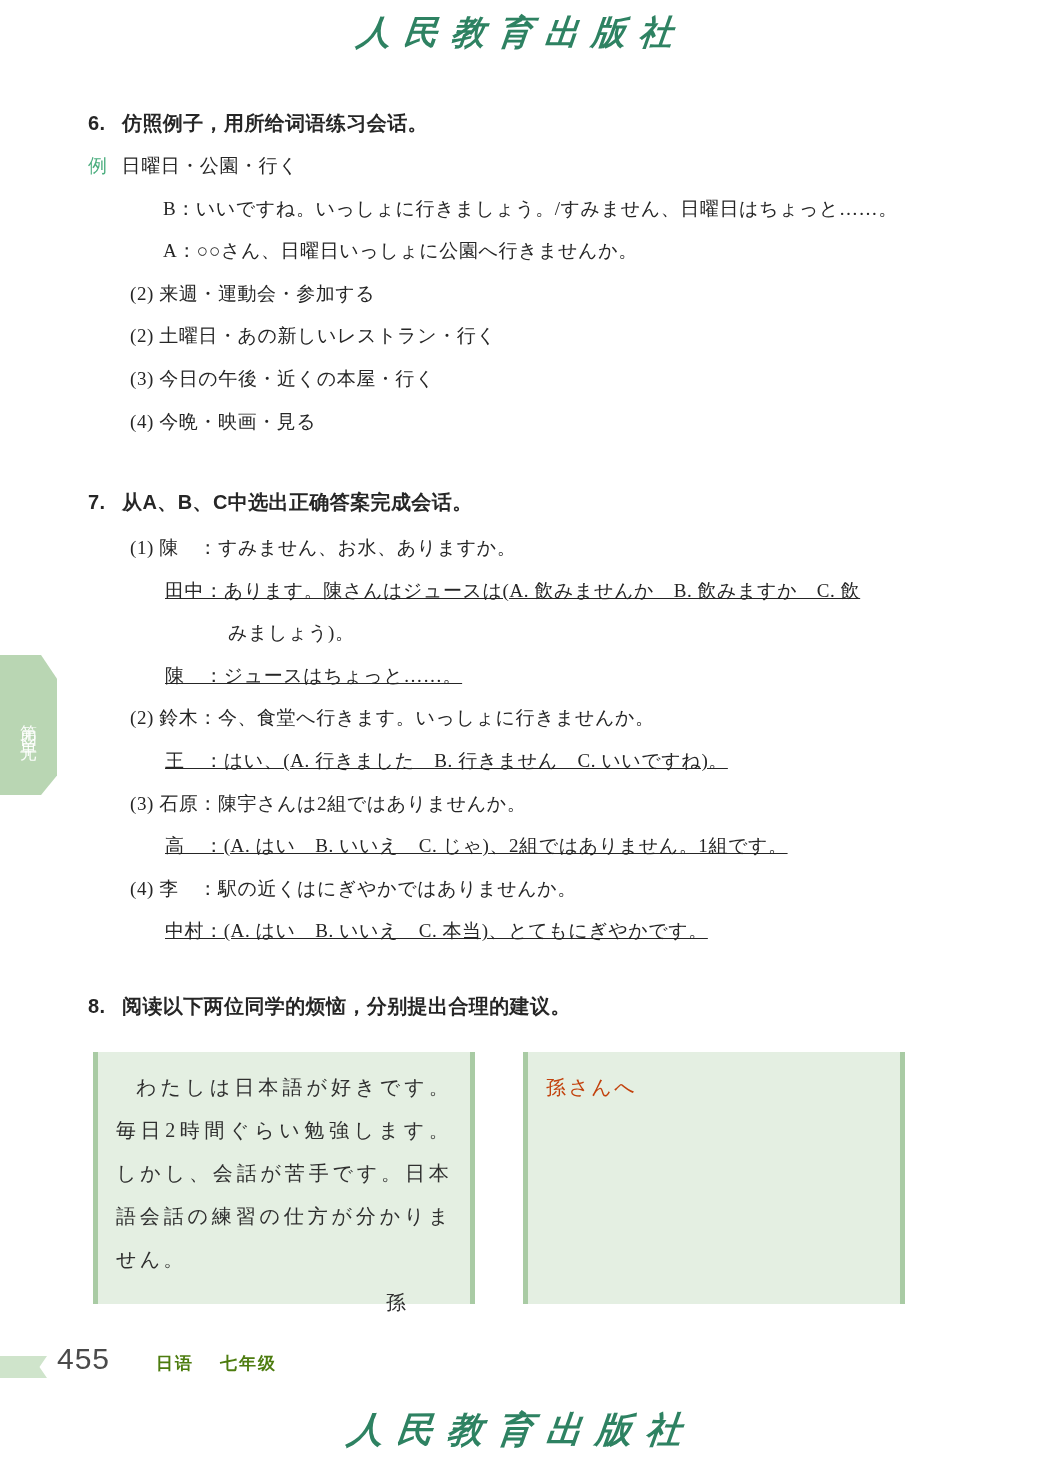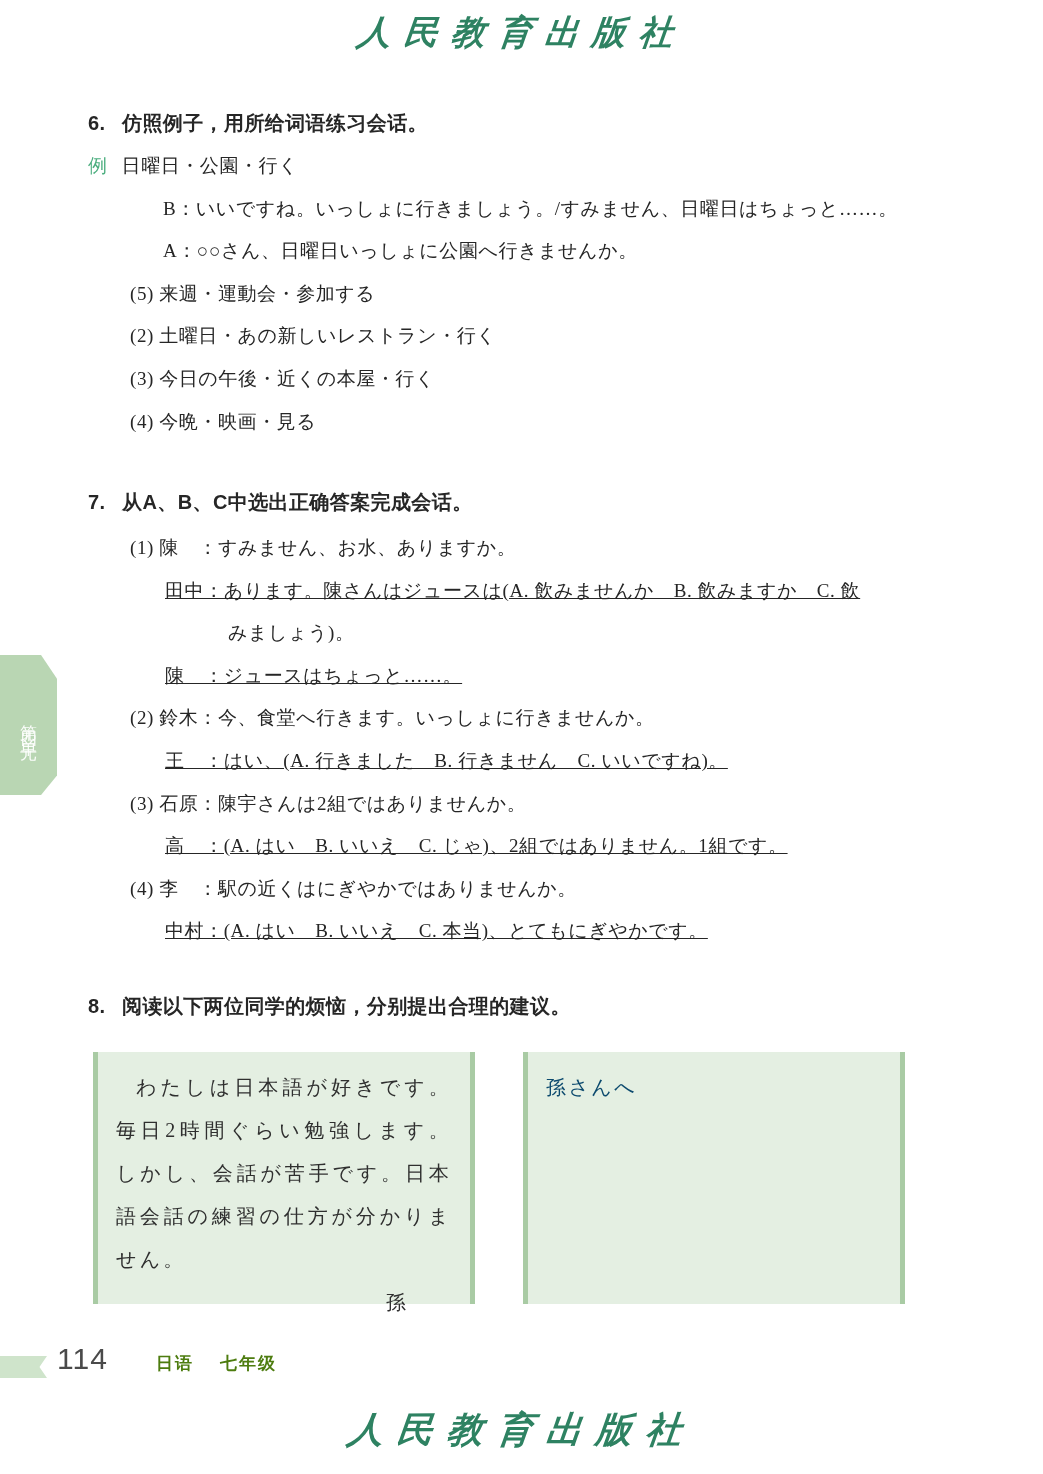--- a/index.html
+++ b/index.html
@@ -57,21 +57,21 @@
   }
   .note-text{
     font-size:20px;line-height:43px;letter-spacing:0.16em;
     color:#2f2f2f;text-align:justify;text-indent:1em;
   }
   .note-sign{
     font-size:20px;letter-spacing:0.1em;color:#2f2f2f;
     text-align:right;padding-right:44px;line-height:43px;
   }
   .note-salutation{
-    font-size:20px;letter-spacing:0.12em;color:#0c4a6e;line-height:43px;
+    font-size:20px;letter-spacing:0.12em;color:#c2410c;line-height:43px;
   }
 
   
   .unit-tab{
     position:absolute;left:0;top:655px;width:57px;height:140px;
     background:#b9d6b3;
     clip-path:polygon(0 0,72% 0,100% 17%,100% 86%,72% 100%,0 100%);
     display:flex;align-items:center;justify-content:center;
   }
   .unit-tab-label{
@@ -115,21 +115,21 @@
   <div class="section ex6">
     <div class="sec-heading">
       <span class="sec-num">6.</span>
       <span>仿照例子，用所给词语练习会话。</span>
     </div>
     <div class="bodyline ind-ex">
       <span class="example-label">例</span><span>日曜日・公園・行く</span>
     </div>
     <div class="bodyline ind-ab">B：いいですね。いっしょに行きましょう。/すみません、日曜日はちょっと……。</div>
     <div class="bodyline ind-ab">A：○○さん、日曜日いっしょに公園へ行きませんか。</div>
-    <div class="bodyline ind-item">(5) 来週・運動会・参加する</div>
+    <div class="bodyline ind-item">(2) 来週・運動会・参加する</div>
     <div class="bodyline ind-item">(2) 土曜日・あの新しいレストラン・行く</div>
     <div class="bodyline ind-item">(3) 今日の午後・近くの本屋・行く</div>
     <div class="bodyline ind-item">(4) 今晩・映画・見る</div>
   </div>
 
   <div class="section ex7">
     <div class="sec-heading">
       <span class="sec-num">7.</span>
       <span>从A、B、C中选出正确答案完成会话。</span>
     </div>
@@ -160,20 +160,20 @@
         <div class="note-salutation">孫さんへ</div>
       </div>
     </div>
   </div>
 
   <div class="unit-tab">
     <span class="unit-tab-label">第四单元</span>
   </div>
 
   <div class="footer-ribbon"></div>
-  <div class="footer-page">114</div>
+  <div class="footer-page">455</div>
   <div class="footer-book">
     <span>日语</span><span class="grade">七年级</span>
   </div>
 
   <div class="logo logo-bottom">人民教育出版社</div>
 
 </div>
 
 </body></html>

